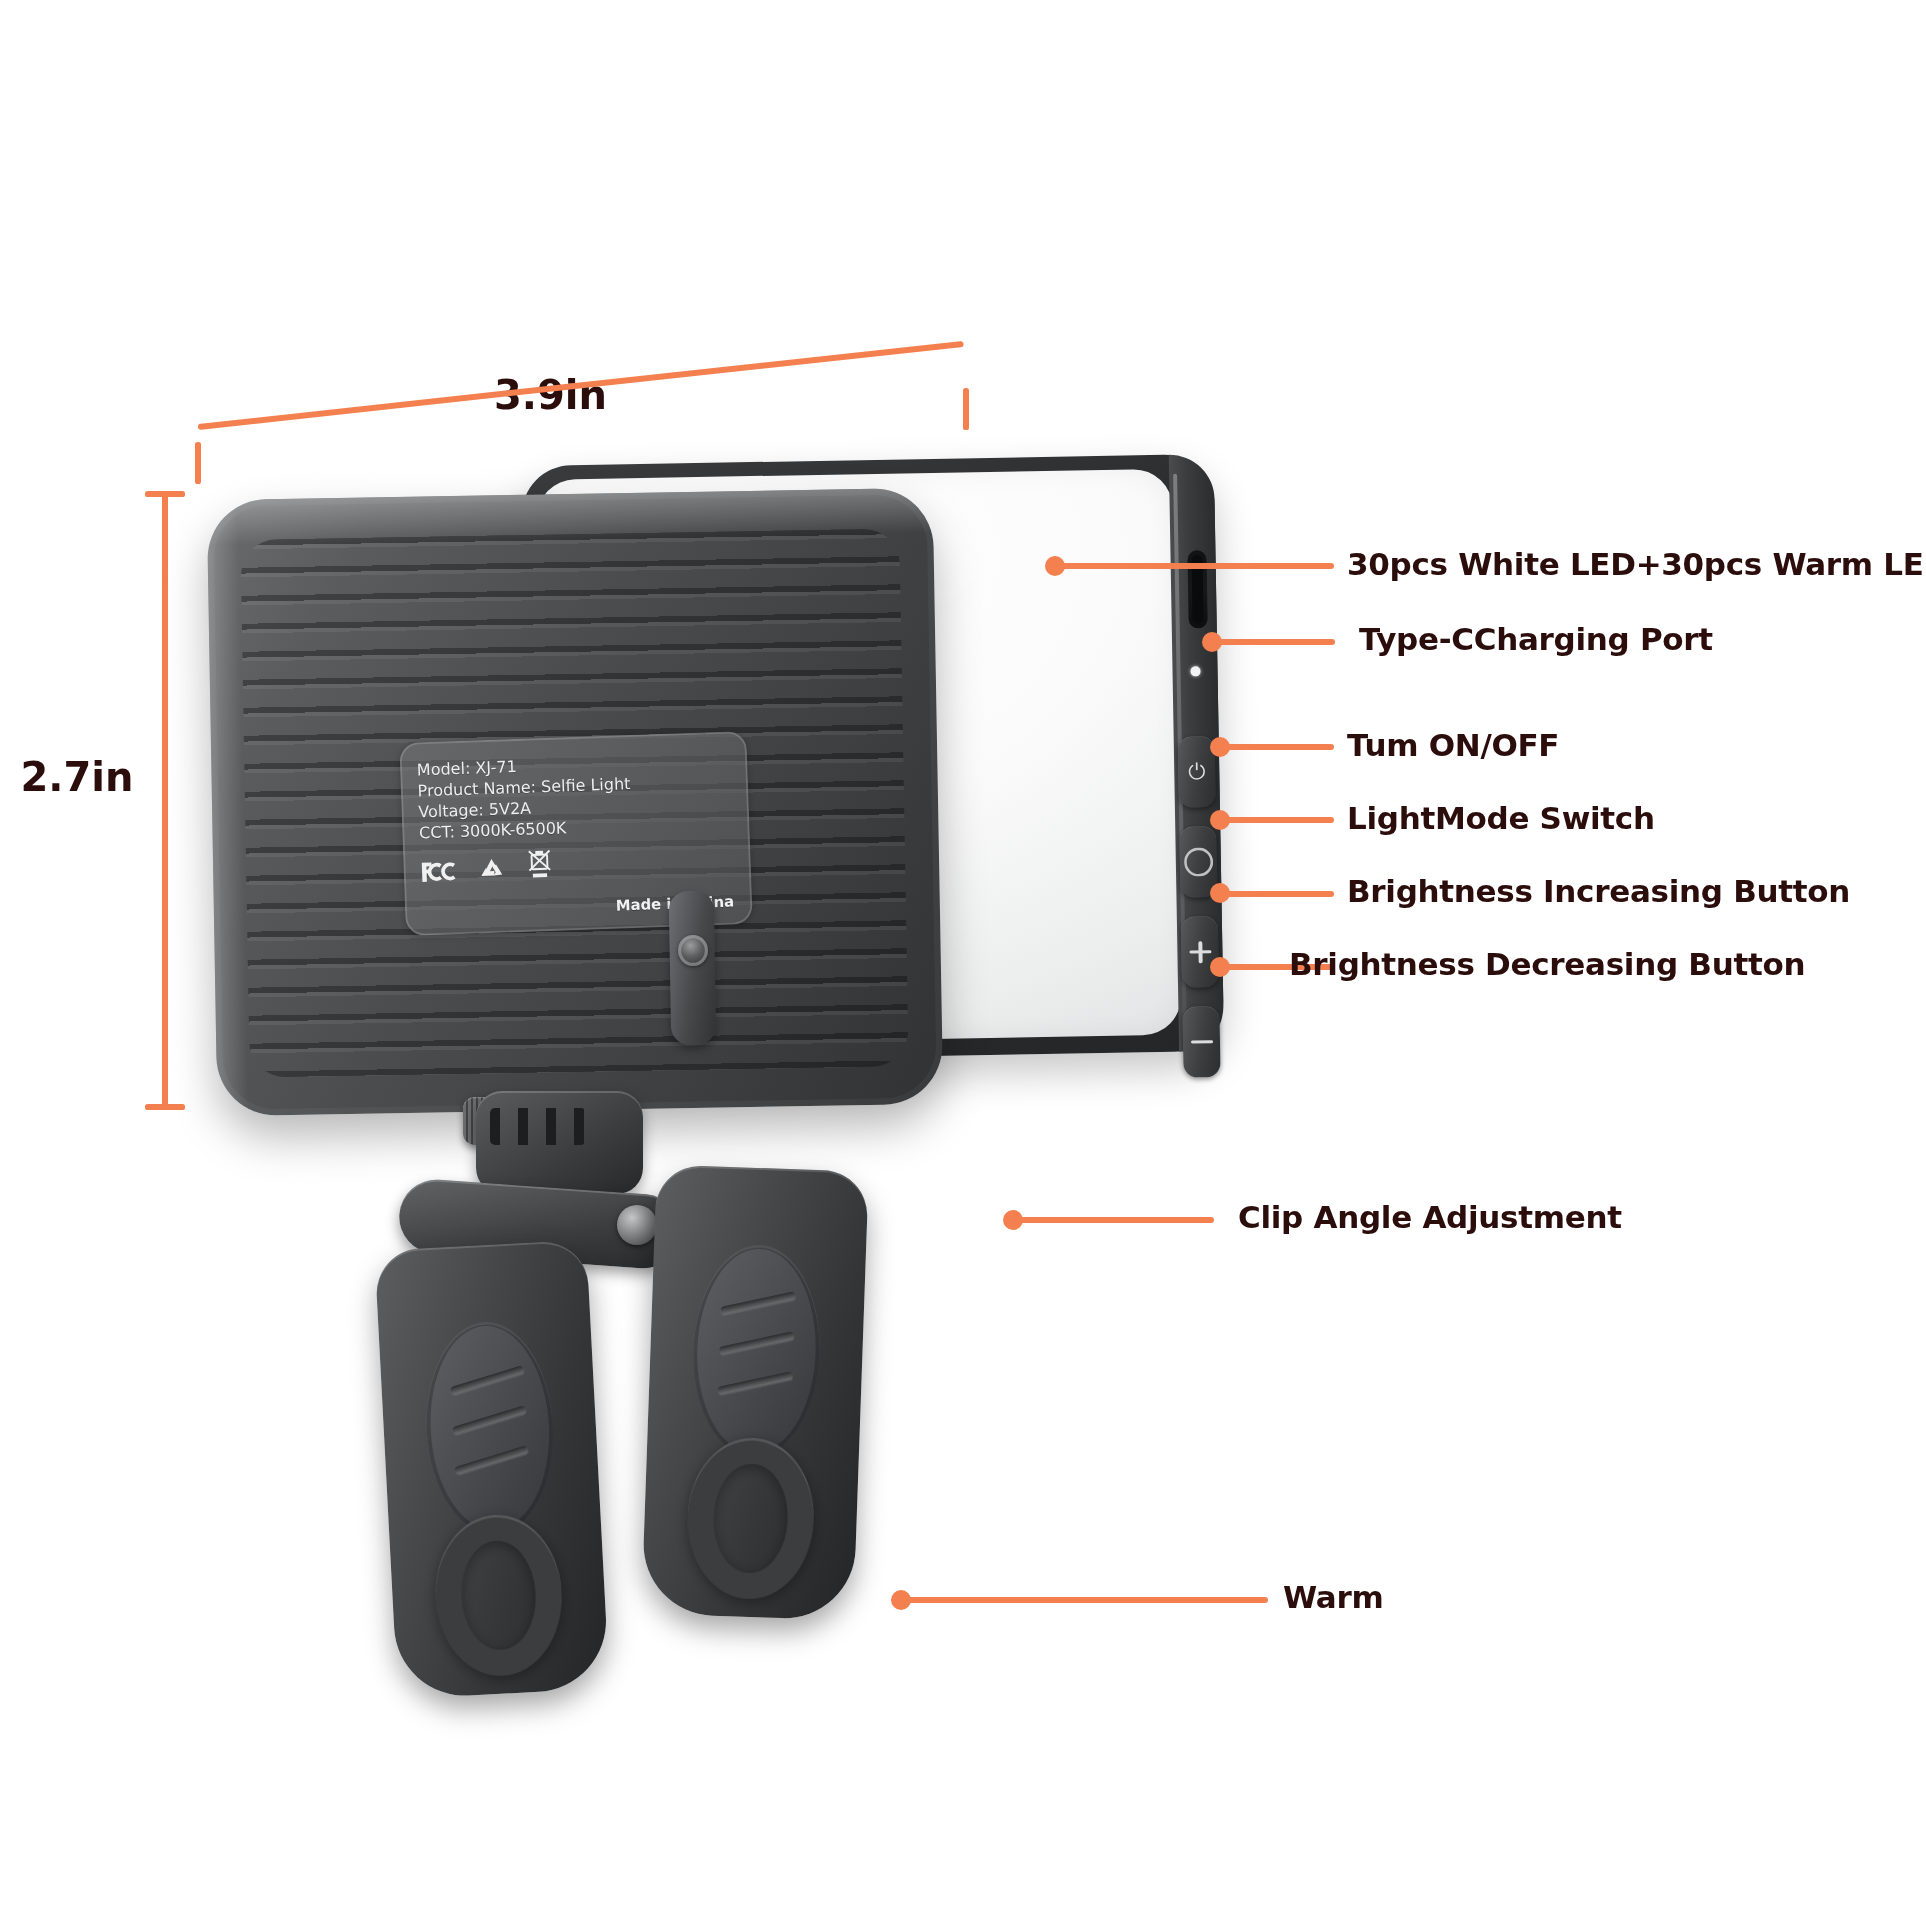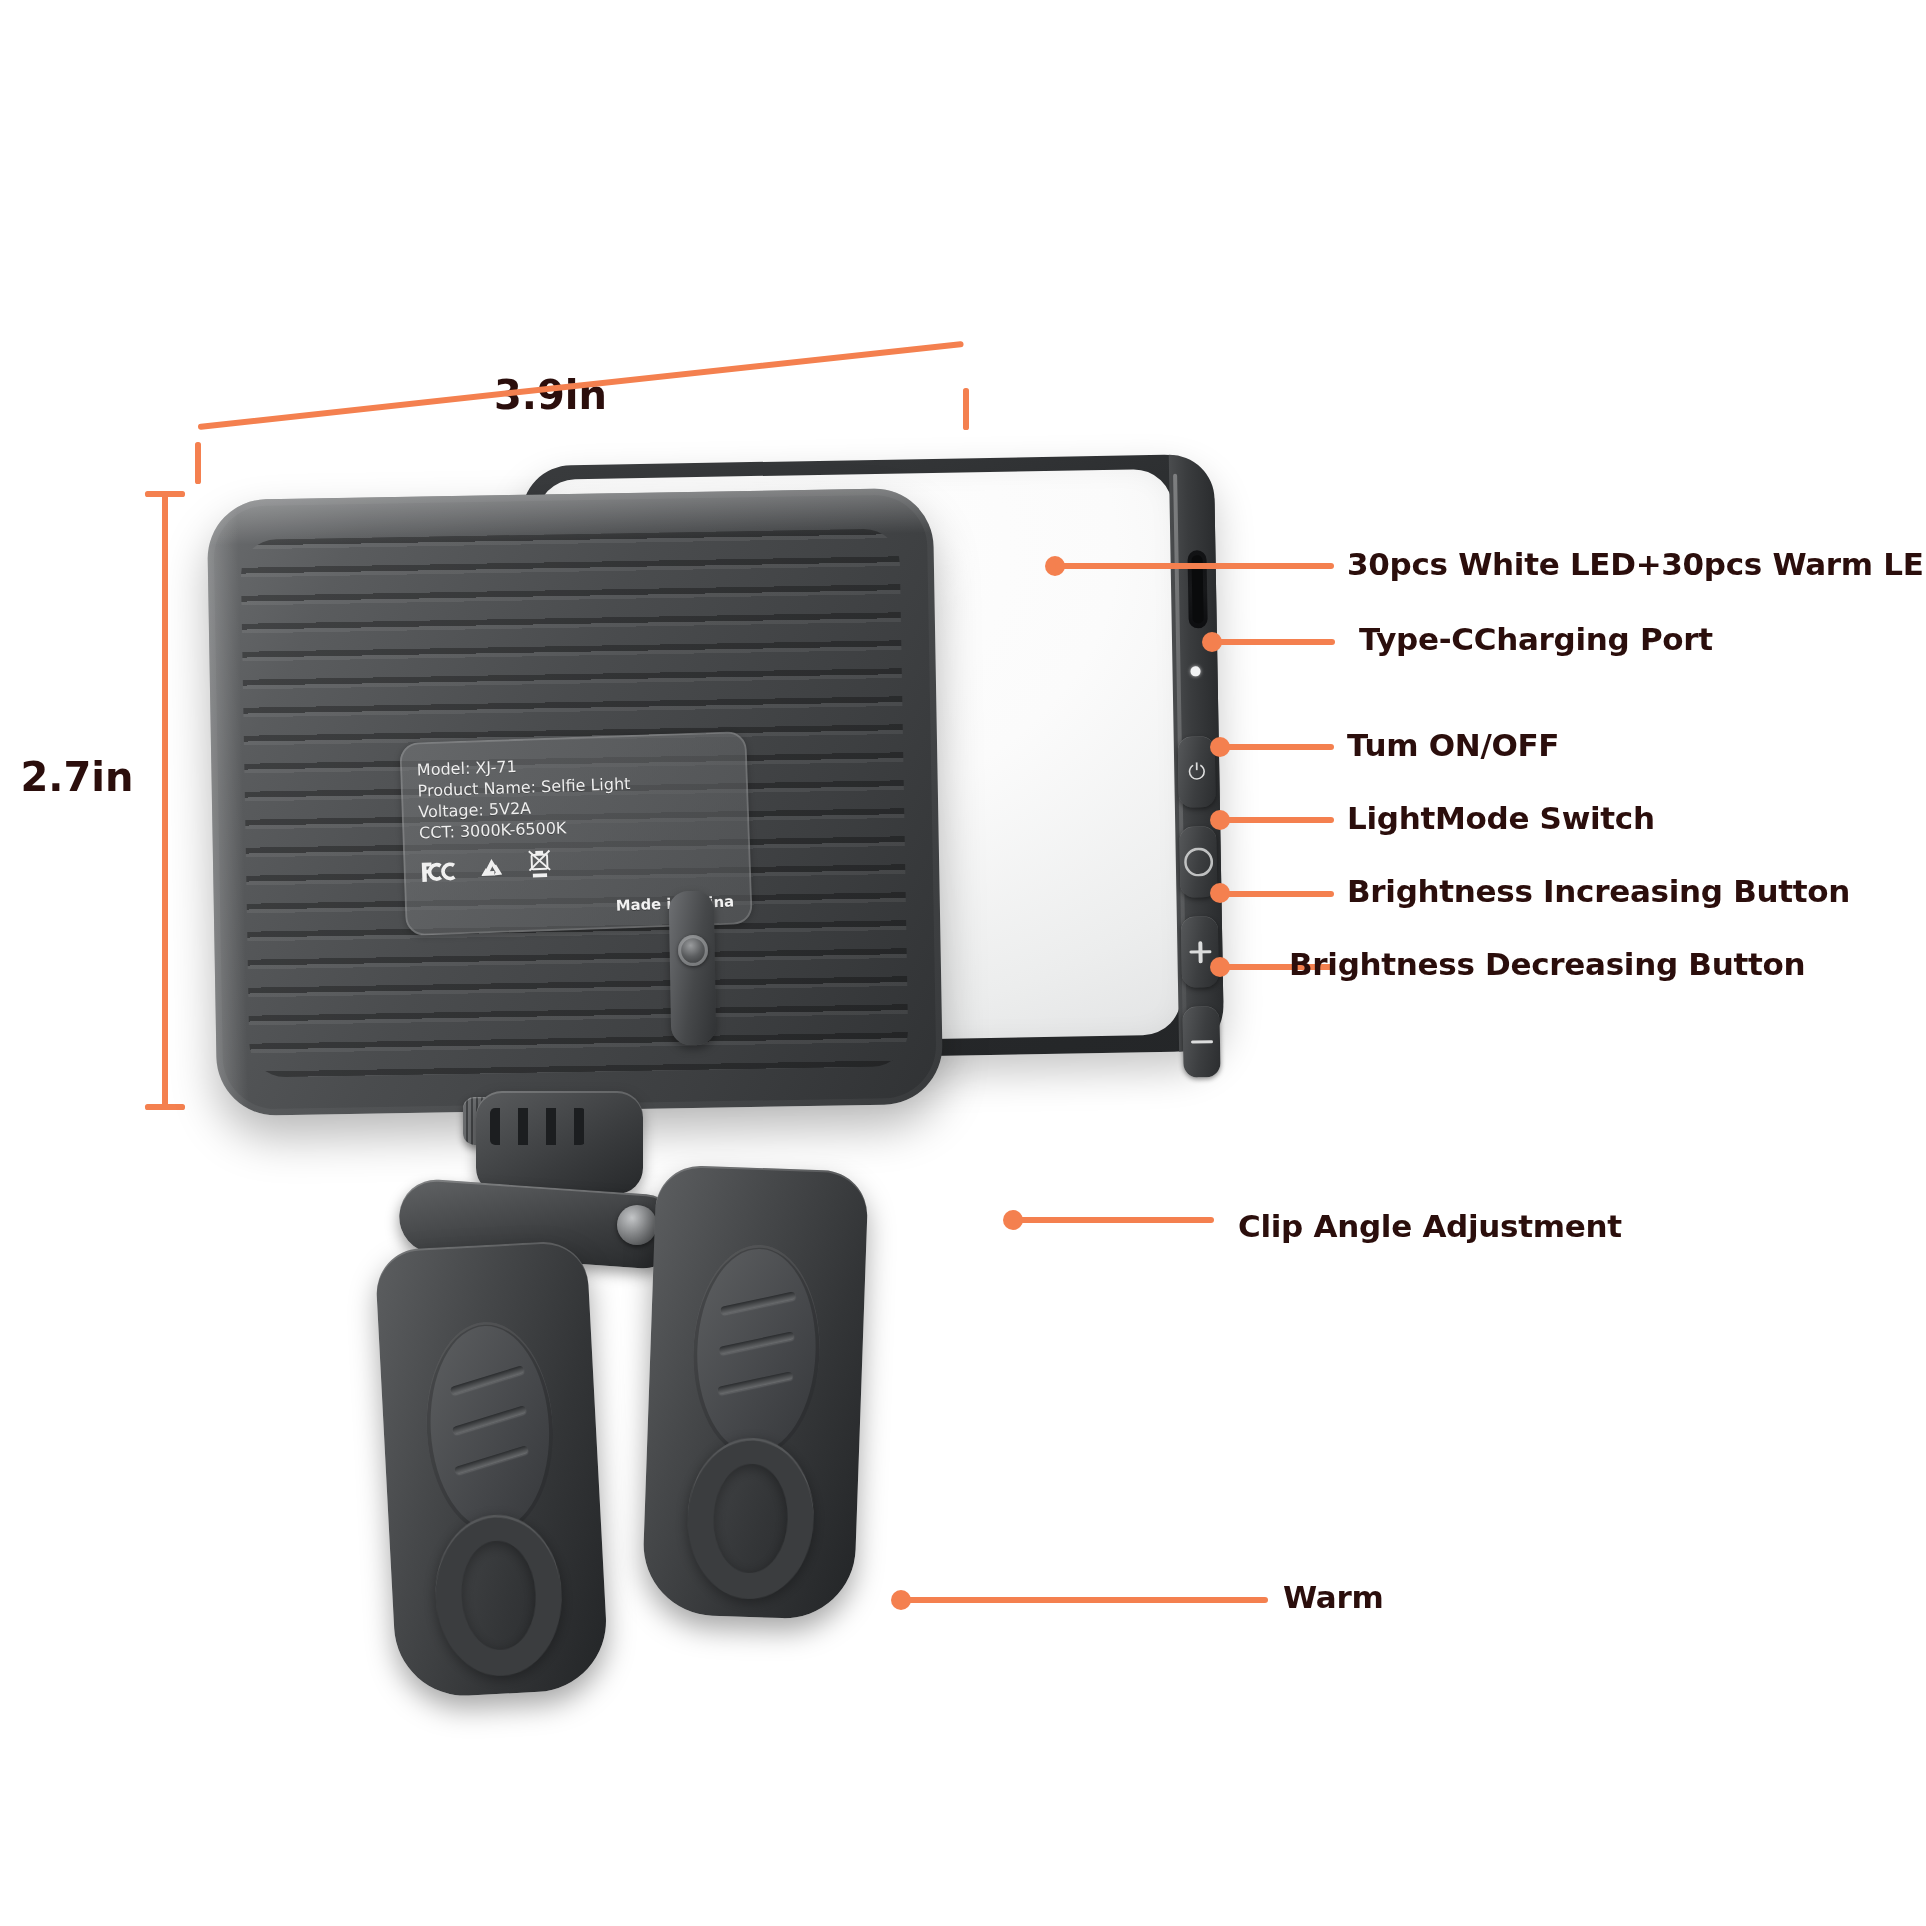--- a/index.html
+++ b/index.html
@@ -440,20 +440,20 @@
   <span class="leaddot" style="left:1210px;top:883px;"></span>
   <span class="lead" style="left:1219px;top:891px;width:115px;"></span>
   <div class="callout-text" style="left:1347px;top:873px;">Brightness Increasing Button</div>
 
   <span class="leaddot" style="left:1210px;top:957px;"></span>
   <span class="lead" style="left:1219px;top:964px;width:115px;"></span>
   <div class="callout-text" style="left:1273px;top:946px;margin-left:16px;">Brightness Decreasing Button</div>
 
   <span class="leaddot" style="left:1003px;top:1210px;"></span>
   <span class="lead" style="left:1012px;top:1217px;width:202px;"></span>
-  <div class="callout-text" style="left:1238px;top:1199px;margin-top:9px;">Clip Angle Adjustment</div>
+  <div class="callout-text" style="left:1238px;top:1199px;">Clip Angle Adjustment</div>
 
   <span class="leaddot" style="left:891px;top:1590px;"></span>
   <span class="lead" style="left:901px;top:1597px;width:367px;"></span>
   <div class="callout-text" style="left:1283px;top:1579px;">Warm</div>
 
 </div>
 
 
 </body></html>

